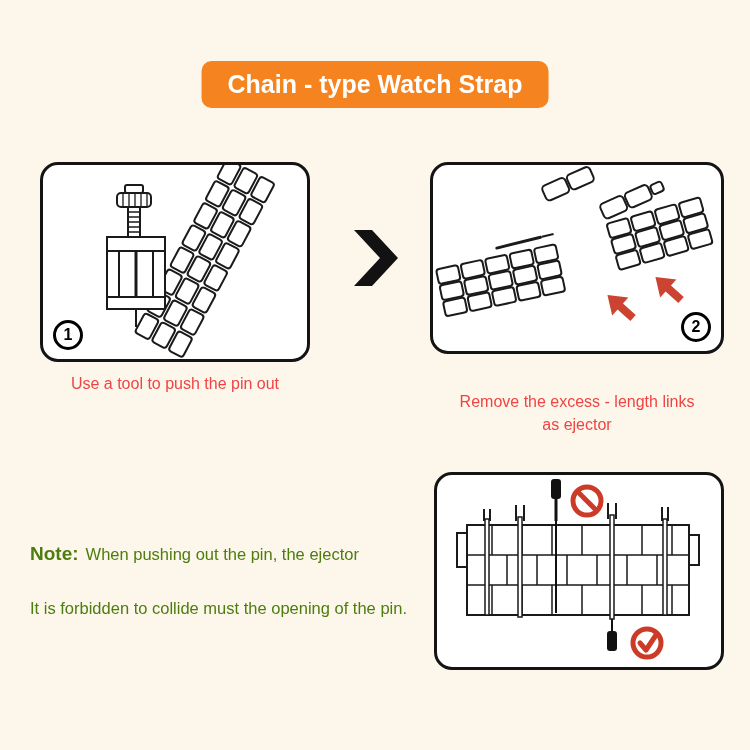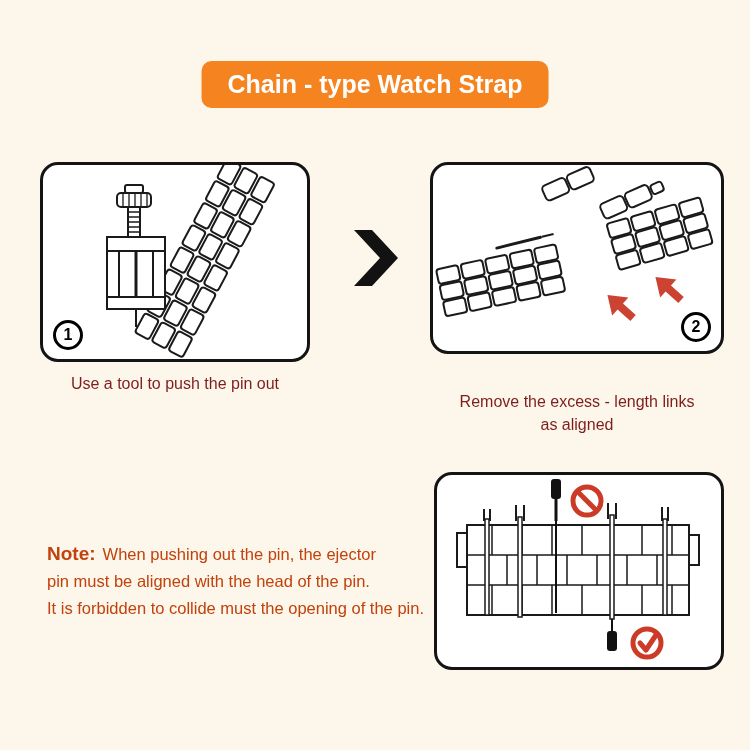--- a/index.html
+++ b/index.html
@@ -6,29 +6,29 @@
   .page{position:relative;width:750px;height:750px;background:#fcf7ea;
         font-family:"Liberation Sans",sans-serif;overflow:hidden;}
   .title-banner{position:absolute;top:61px;left:50%;transform:translateX(-50%);
         background:#f5831f;color:#ffffff;font-weight:bold;font-size:25px;
         padding:9px 26px;border-radius:10px;white-space:nowrap;}
   .panel{position:absolute;background:#ffffff;border:3px solid #141414;border-radius:18px;box-sizing:border-box;}
   .panel-step1{left:40px;top:162px;width:270px;height:200px;}
   .panel-step2{left:430px;top:162px;width:294px;height:192px;}
   .panel-detail{left:434px;top:472px;width:290px;height:198px;}
   .chevron{position:absolute;left:352px;top:230px;}
-  .caption{position:absolute;color:#7f1d1d;font-size:16px;text-align:center;line-height:23px;}
+  .caption{position:absolute;color:#ef4444;font-size:16px;text-align:center;line-height:23px;}
   .caption1{left:40px;top:372px;width:270px;}
   .caption2{left:430px;top:390px;width:294px;}
   .step-badge{position:absolute;width:24px;height:24px;border:3px solid #000000;border-radius:50%;
         display:flex;align-items:center;justify-content:center;font-weight:bold;font-size:16px;
         background:#ffffff;color:#000;}
   .badge-1{left:10px;bottom:9px;}
   .badge-2{right:10px;bottom:9px;}
-  .note{position:absolute;left:47px;top:540px;color:#c2410c;font-size:16.5px;line-height:27px;}
+  .note{position:absolute;left:30px;top:540px;color:#4d7c0f;font-size:16.5px;line-height:27px;}
   .note-label{font-weight:bold;font-size:19px;margin-right:7px;}
   svg{display:block;}
   .illus{position:absolute;left:0;top:0;}
 </style>
 </head>
 <body>
 
 <div class="page">
 
   <div class="title-banner">
@@ -120,26 +120,26 @@
       </g>
     </svg>
     <div class="step-badge badge-2">
       <span>2</span>
     </div>
   </div>
 
   <div class="caption caption1">Use a tool to push the pin out</div>
   <div class="caption caption2">
     <div>Remove the excess - length links</div>
-    <div>as aligned</div>
+    <div>as ejector</div>
   </div>
 
   <div class="note">
     <span class="note-label">Note:</span><span>When pushing out the pin, the ejector</span><br>
-    <span>pin must be aligned with the head of the pin.</span><br>
+    <br>
     <span>It is forbidden to collide must the opening of the pin.</span>
   </div>
 
   <div class="panel panel-detail">
     <svg class="illus" width="284" height="192" viewBox="0 0 284 192">
       <g fill="#ffffff" stroke="#1a1a1a" stroke-width="2">
         <rect x="30" y="50" width="222" height="90"></rect>
         <rect x="20" y="58" width="10" height="34"></rect>
         <rect x="252" y="60" width="10" height="30"></rect>
         <path d="M30 80H252 M30 110H252" stroke-width="1.5" fill="none"></path>

